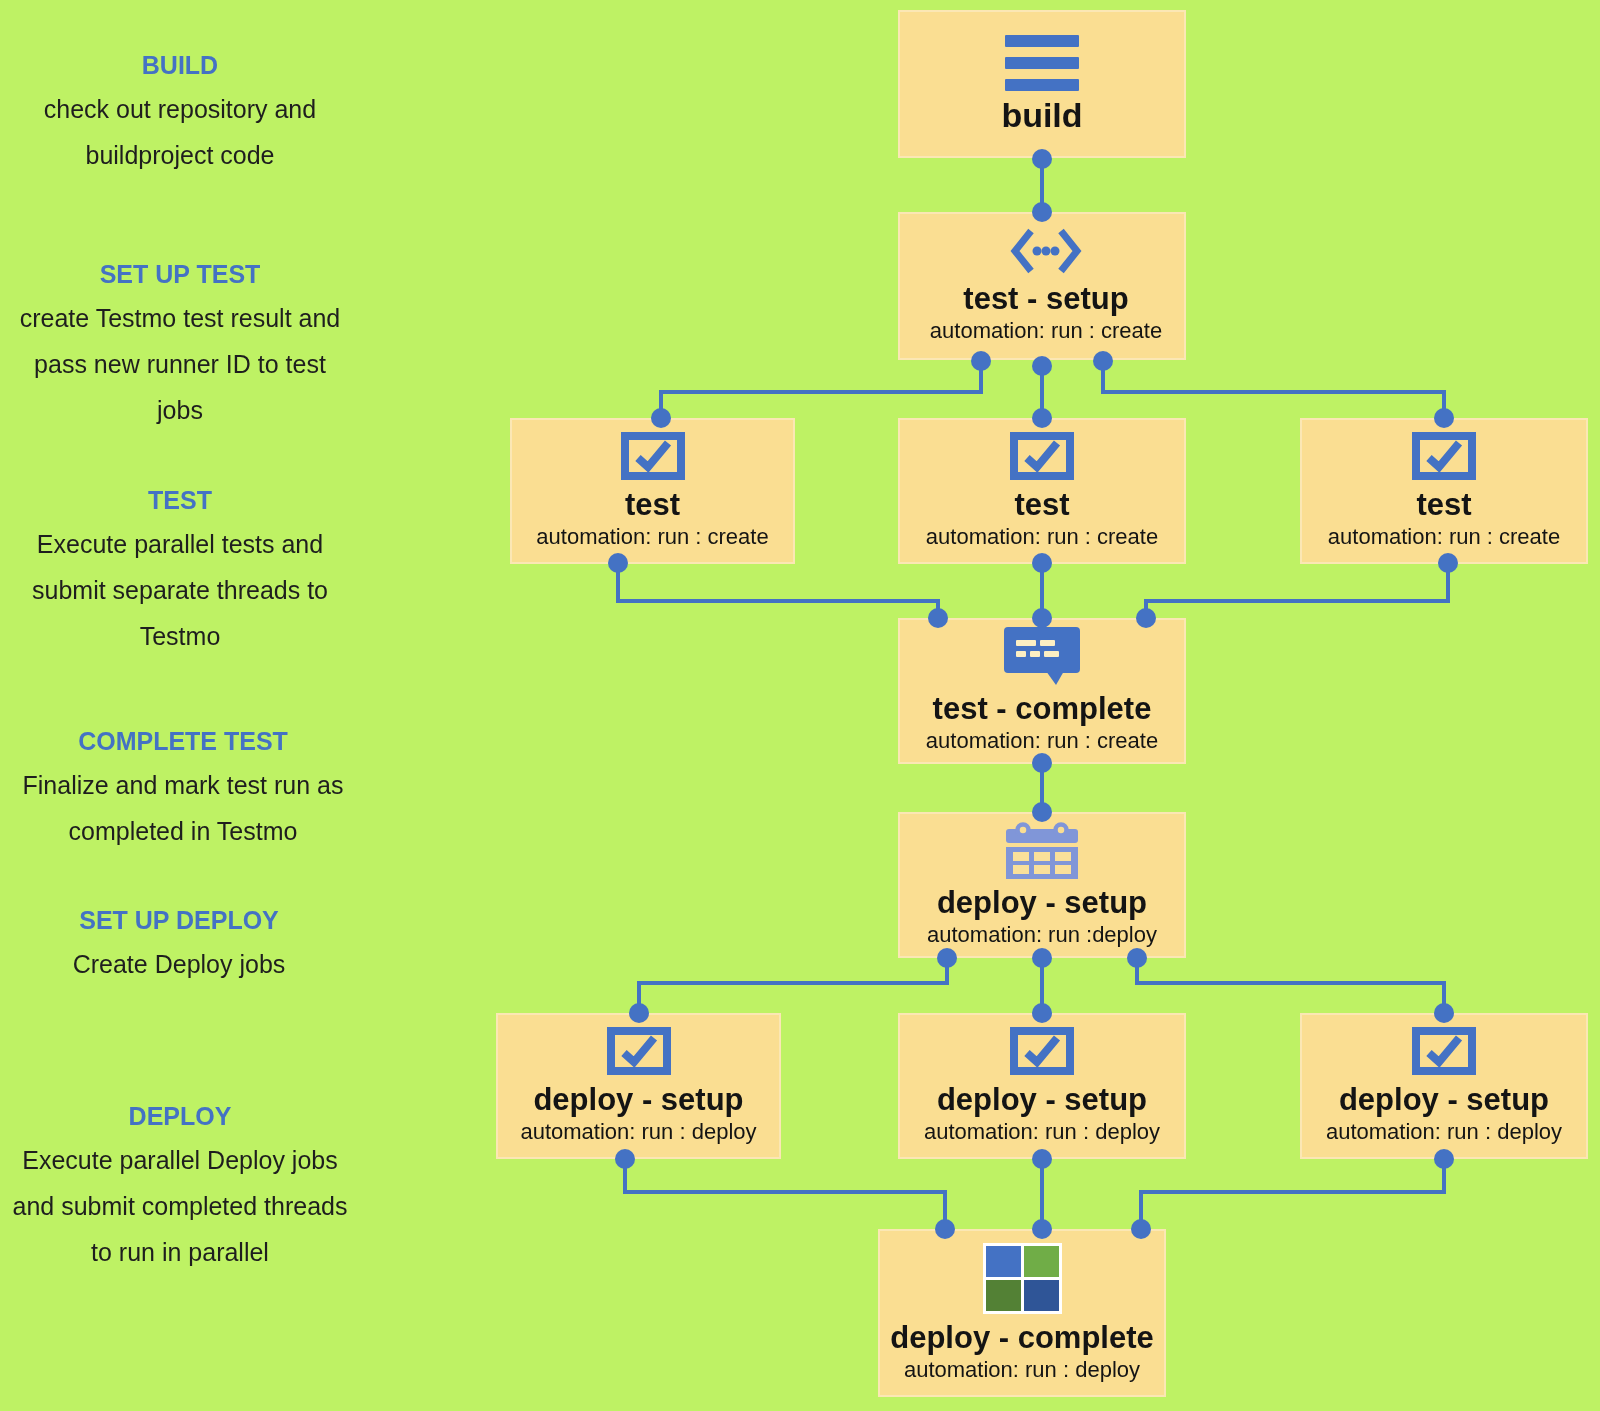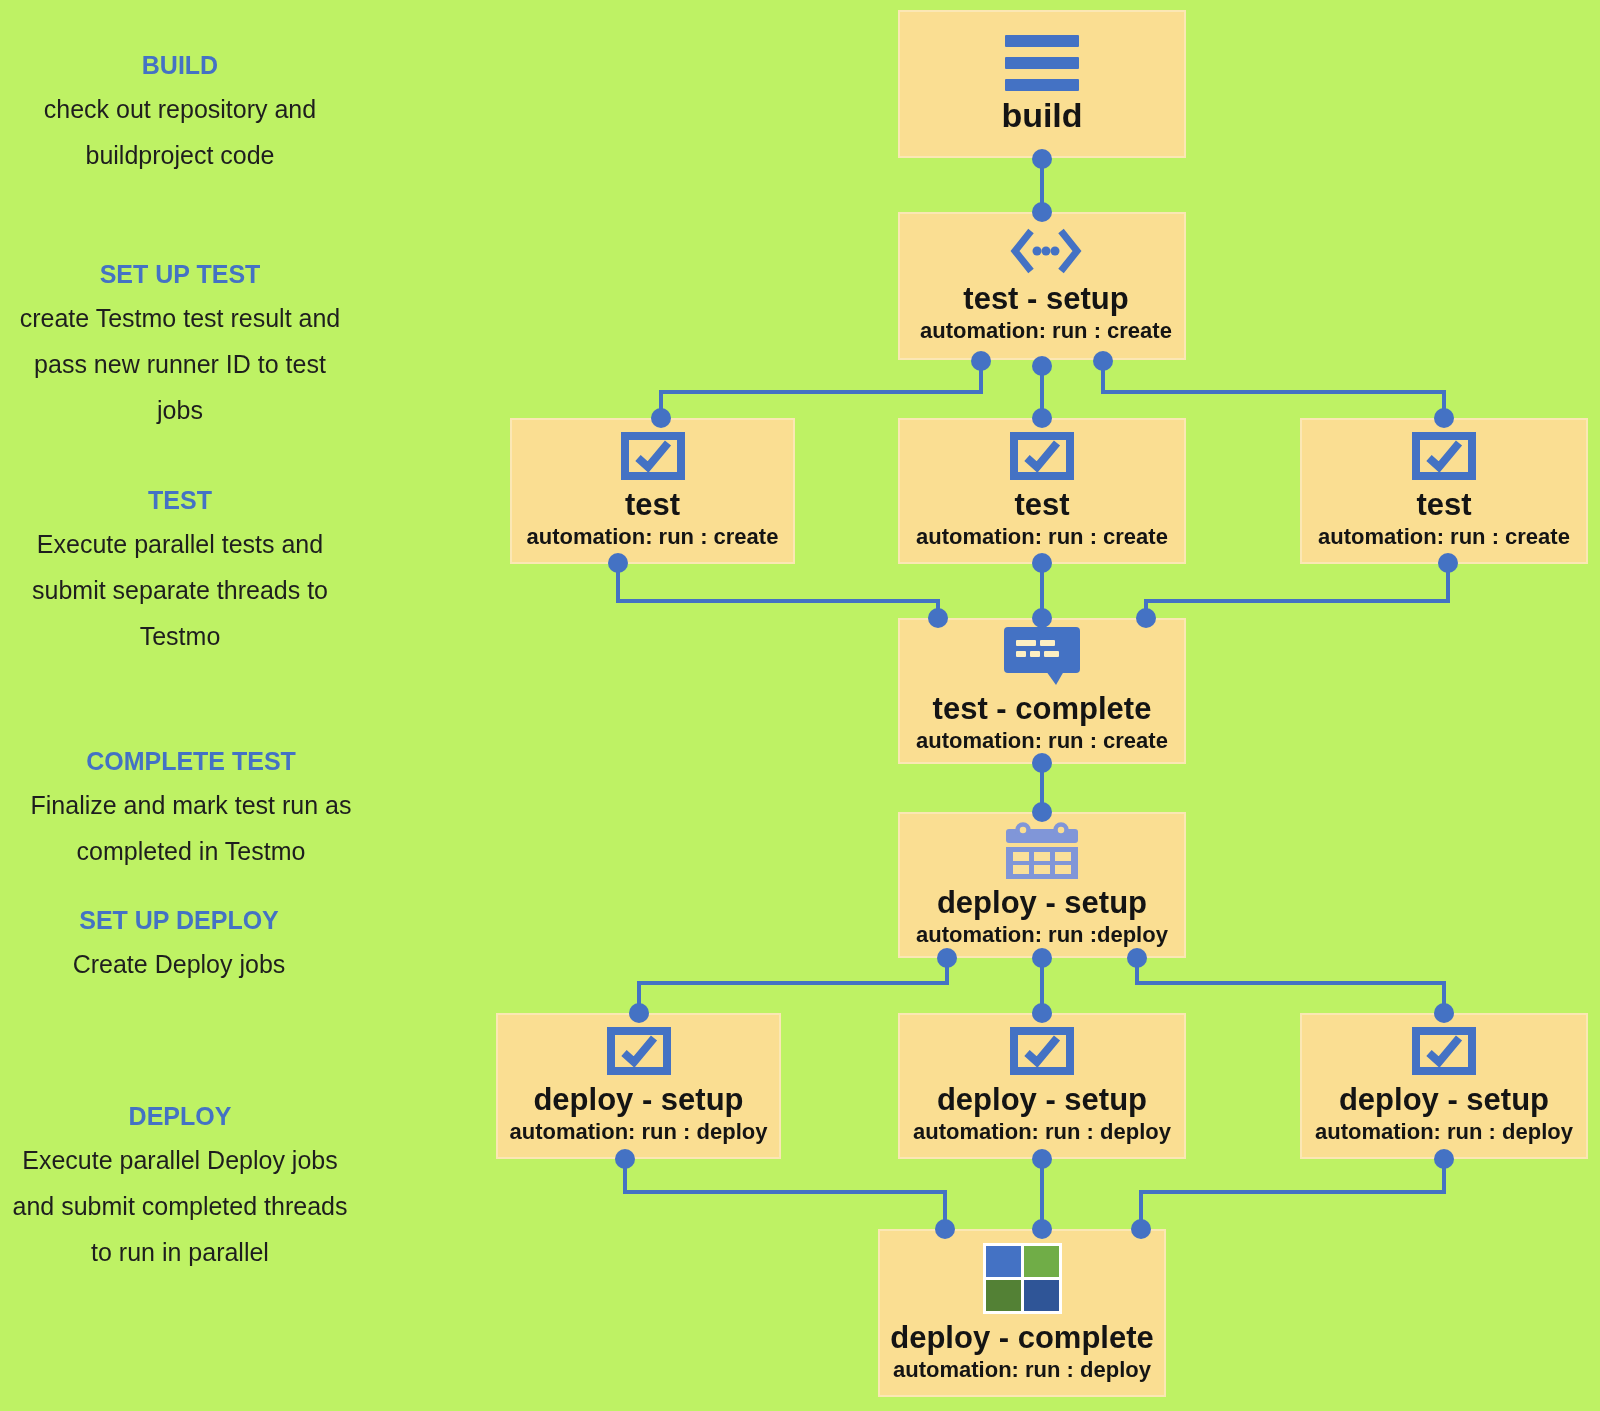--- a/index.html
+++ b/index.html
@@ -11,21 +11,21 @@
   .stage{position:absolute;text-align:center;}
   .stage-heading{color:#4472C4;font-weight:bold;font-size:25px;line-height:30px;margin-bottom:6px;}
   .stage-desc{color:#1e1e1e;font-size:25px;line-height:46px;}
   
   .flow-box{
     position:absolute;background:#FADE92;border:2px solid #FBE7B4;box-sizing:border-box;
     display:flex;flex-direction:column;align-items:center;justify-content:center;
   }
   .node-title{font-weight:bold;font-size:31px;line-height:36px;color:#141414;}
   .node-title.big{font-size:34px;}
-  .node-subtitle{font-weight:bold;font-size:22px;line-height:28px;color:#141414;}
+  .node-subtitle{font-weight:normal;font-size:22px;line-height:28px;color:#141414;}
   .icon-wrap{display:flex;align-items:center;justify-content:center;margin-bottom:6px;}
   
   .grid-icon{display:grid;grid-template-columns:35px 35px;grid-template-rows:31px 31px;gap:3px;background:#ffffff;padding:3px;}
   .grid-icon .tl{background:#4472C4;}
   .grid-icon .tr{background:#70AD47;}
   .grid-icon .bl{background:#538135;}
   .grid-icon .br{background:#2F5597;}
   
   .connectors{position:absolute;left:0;top:0;pointer-events:none;z-index:5;}
   .connectors path{stroke:#4472C4;stroke-width:4;fill:none;}
@@ -41,21 +41,21 @@
     <div class="stage-desc">check out repository and buildproject code</div>
   </div>
   <div class="stage" style="left:10px;top:259px;width:340px;">
     <div class="stage-heading">SET UP TEST</div>
     <div class="stage-desc">create Testmo test result and pass new runner ID to test jobs</div>
   </div>
   <div class="stage" style="left:10px;top:485px;width:340px;">
     <div class="stage-heading">TEST</div>
     <div class="stage-desc">Execute parallel tests and submit separate threads to Testmo</div>
   </div>
-  <div class="stage" style="left:16px;top:726px;width:350px;margin-top:20px;">
+  <div class="stage" style="left:8px;top:726px;width:350px;">
     <div class="stage-heading">COMPLETE TEST</div>
     <div class="stage-desc">Finalize and mark test run as completed in Testmo</div>
   </div>
   <div class="stage" style="left:4px;top:905px;width:350px;">
     <div class="stage-heading">SET UP DEPLOY</div>
     <div class="stage-desc">Create Deploy jobs</div>
   </div>
   <div class="stage" style="left:10px;top:1101px;width:340px;">
     <div class="stage-heading">DEPLOY</div>
     <div class="stage-desc">Execute parallel Deploy jobs  and submit completed threads to run in parallel</div>

